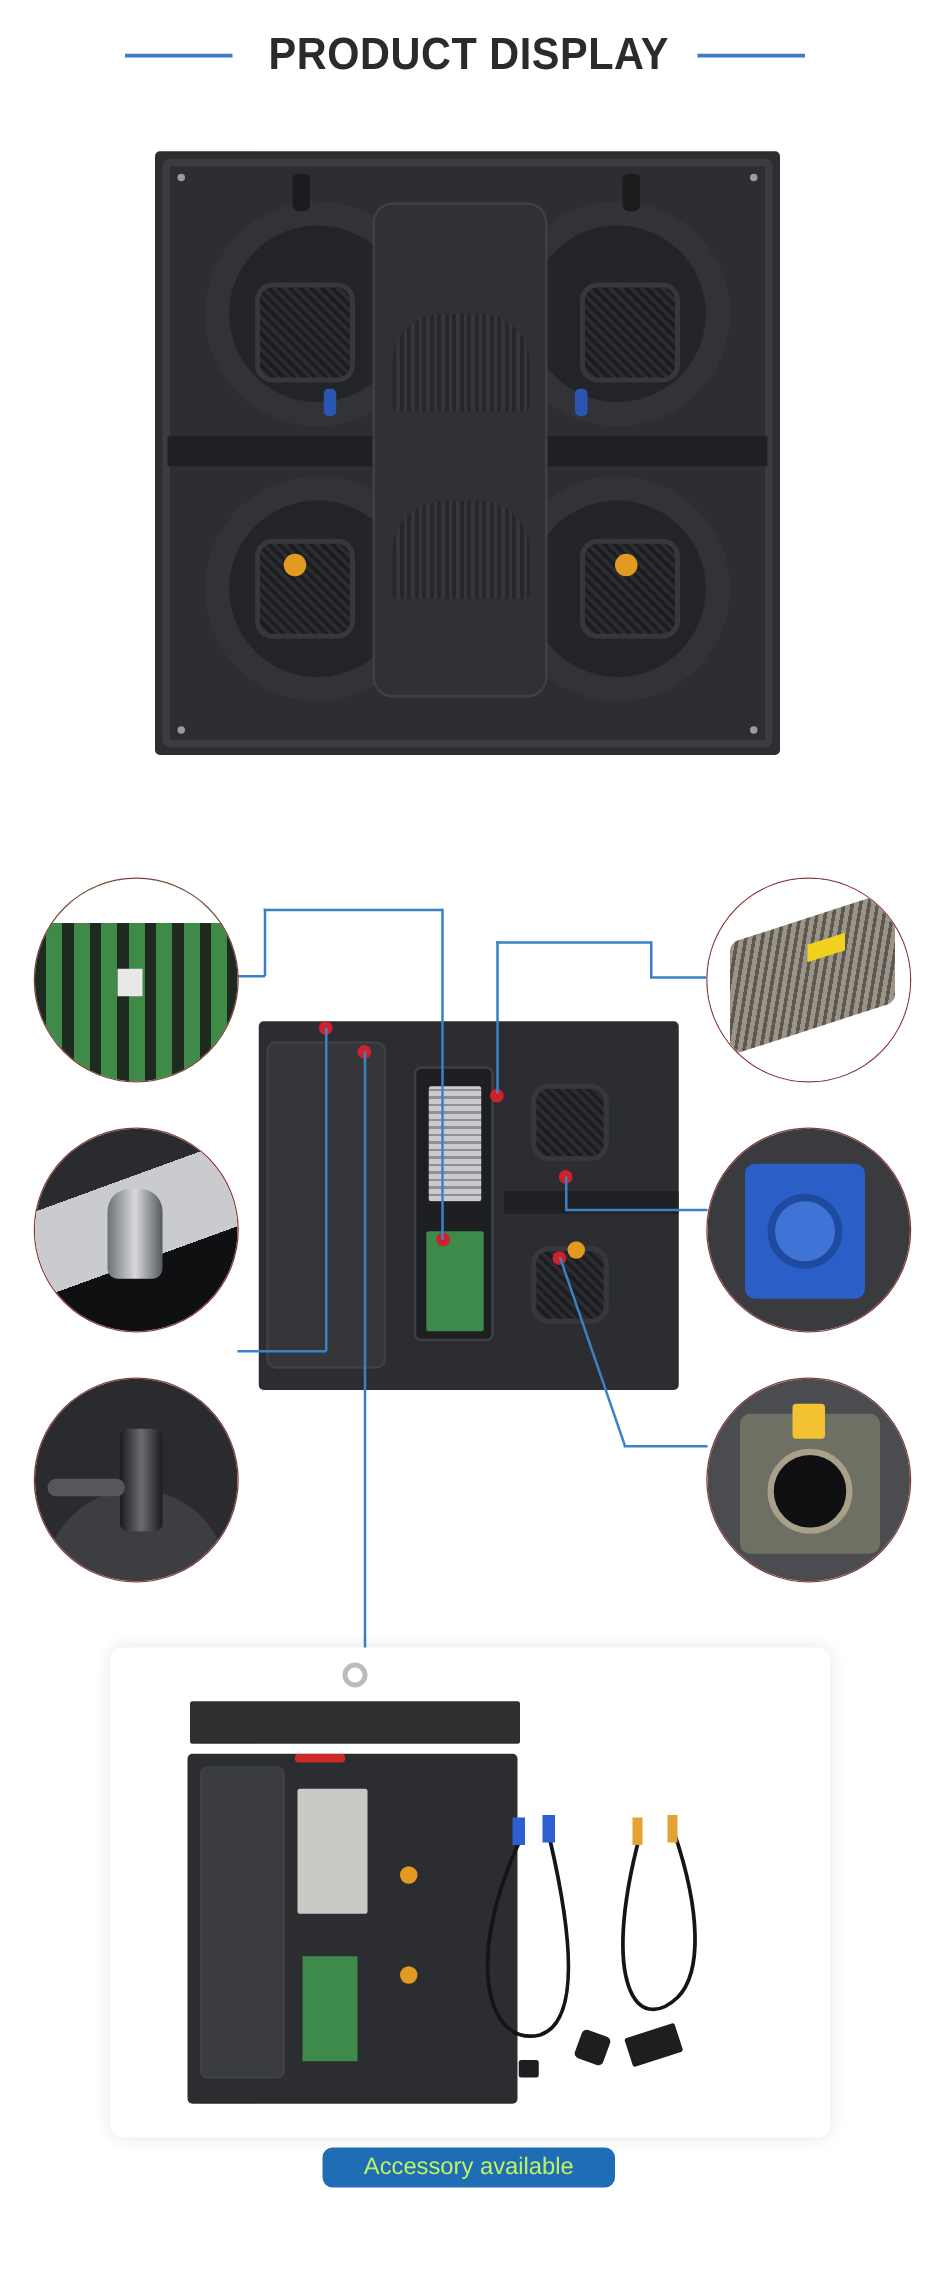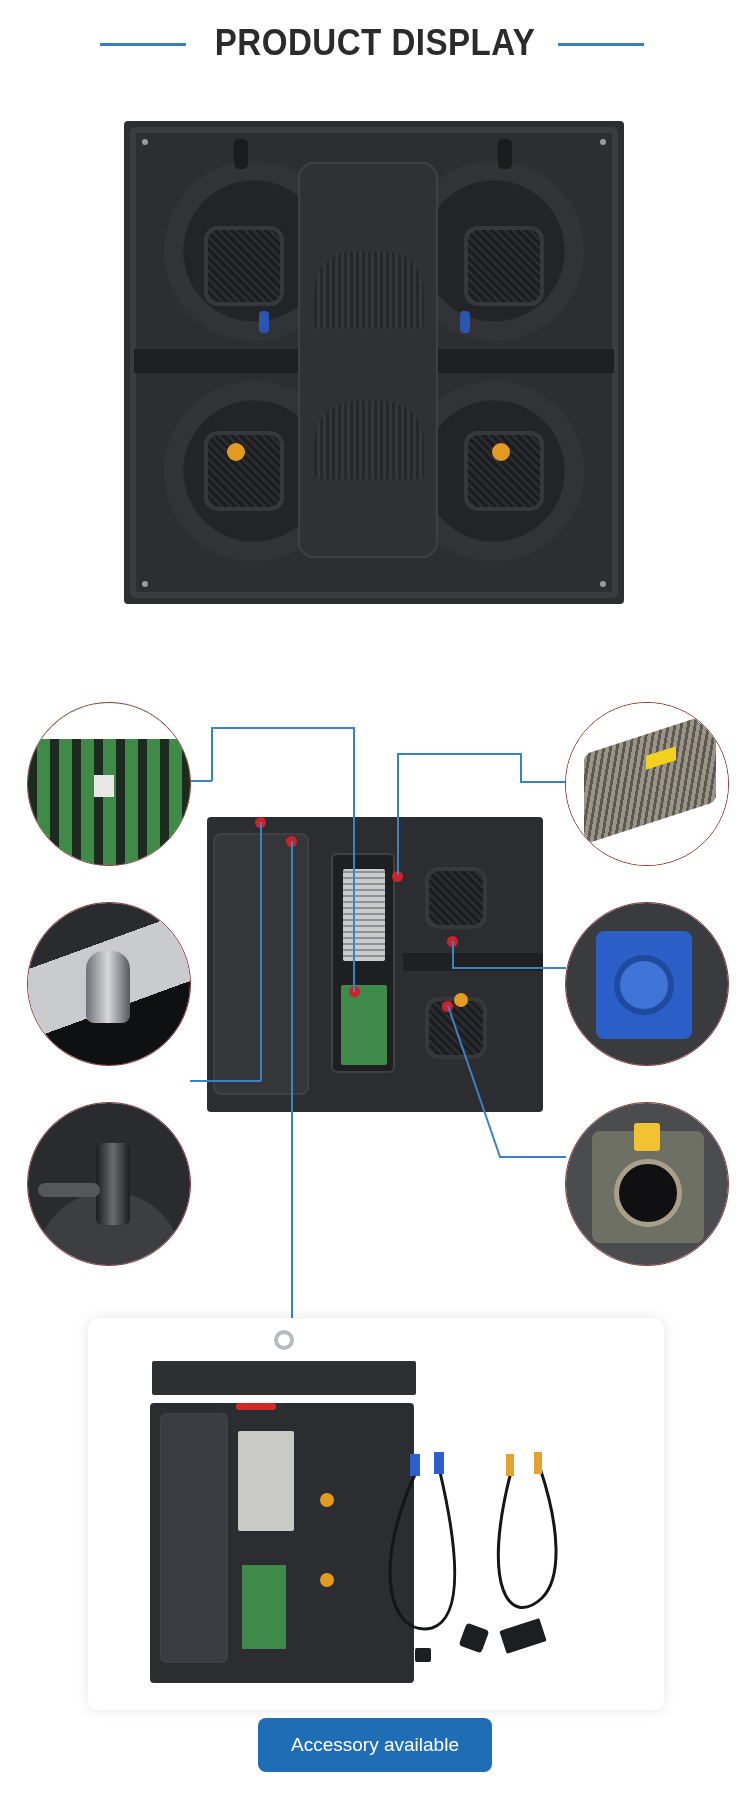--- a/index.html
+++ b/index.html
@@ -37,22 +37,22 @@
   .leader { position: absolute; background: #3b82c4; }
   .hot { position: absolute; width: 11px; height: 11px; border-radius: 50%; background: #d0202a; }
 
   
   .card {
     position: absolute; left: 88px; top: 1318px; width: 576px; height: 392px;
     background: #ffffff; border-radius: 10px;
     box-shadow: 0 0 14px rgba(0,0,0,0.10);
   }
   .cta {
-    position: absolute; left: 258px; top: 1718px; width: 234px; height: 54px;
-    background: #1f6db5; border-radius: 8px; color: #ffffff;
+    position: absolute; left: 258px; top: 1718px; width: 234px; height: 32px;
+    background: #1f6db5; border-radius: 8px; color: #bef264;
     font-family: "Liberation Sans", sans-serif; font-size: 19px;
     display: flex; align-items: center; justify-content: center; cursor: pointer;
   }
 </style>
 </head>
 <body>
 
 <div class="header">
   <div class="header-rule left"></div>
   <div class="header-title">PRODUCT DISPLAY</div>

